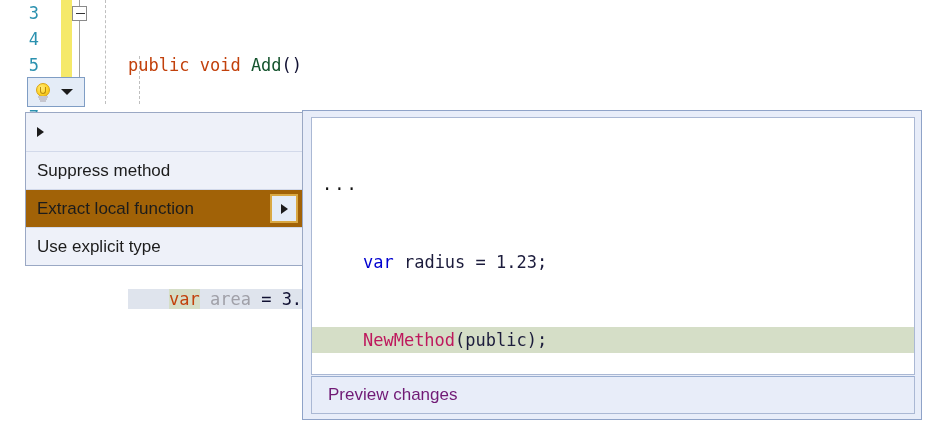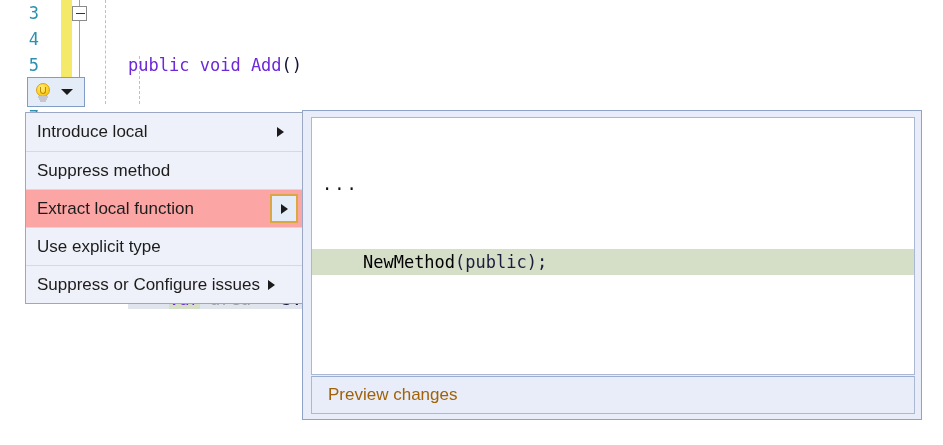--- a/index.html
+++ b/index.html
@@ -79,22 +79,22 @@
     font-family: "DejaVu Sans Mono", monospace;
     font-size: 17px;
     line-height: 26px;
     white-space: pre;
     color: #1c1c3c;
   }
   .code-lines .cl {
     height: 26px;
     position: relative;
   }
-  .kw   { color: #6d28d9; text-align: center; }
-  .meth { color: #6d28d9; }
+  .kw   { color: #c2410c; text-align: center; }
+  .meth { color: #14532d; }
   .num  { color: #111133; }
   .dim  { color: #a0a0a8; }
   .op   { color: #111133; }
   .plain{ color: #1c1c3c; }
   .ref-hl { background: #d5dec7; }
   .sel-hl { background: #dfe4ed; }
 
   
   #bulb-btn {
     position: absolute;
@@ -162,21 +162,21 @@
     display: flex;
     align-items: center;
     padding-left: 11px;
     font-size: 17px;
     color: #1c1c1c;
     border-top: 1px solid #d2d9ea;
     box-sizing: border-box;
   }
   .menu-item:first-child { border-top: none; }
   .menu-item.selected {
-    background: #fca5a5;
+    background: #a16207;
   }
   .mi-label { flex: 1; }
   .mi-arrow-plain {
     width: 0; height: 0;
     border-top: 5px solid transparent;
     border-bottom: 5px solid transparent;
     border-left: 7px solid #1b1b1b;
     margin-right: 18px;
   }
   .mi-arrow-boxed {
@@ -233,40 +233,40 @@
     white-space: pre;
     color: #1c1c3c;
     padding-top: 1px;
   }
   .pv-lines .pl {
     height: 26px;
     padding-left: 10px;
   }
   .pv-lines .pl.added { background: #d5dec7; }
   .pv-kw   { color: #0000d0; }
-  .pv-meth { color: #000000; }
+  .pv-meth { color: #be185d; }
   .pv-id   { color: #1c1c3c; }
   .pv-dots { color: #111111; letter-spacing: 2px; }
 
   #preview-footer {
     position: absolute;
     left: 8px; bottom: 5px;
     right: 6px;
     height: 38px;
     background: #e8edf9;
     border: 1px solid #aab8d4;
     border-top: 1px solid #9aaed0;
     box-sizing: border-box;
     display: flex;
     align-items: center;
     padding-left: 16px;
   }
   #preview-link {
     font-size: 17px;
-    color: #a16207;
+    color: #701a75;
     cursor: pointer;
   }
 </style>
 </head>
 <body>
 
 <div id="editor">
 
   <div class="gutter-numbers">
     <div class="ln">3</div>
@@ -300,51 +300,47 @@
     <span class="b1"></span>
       <span class="b2"></span>
       <span class="b3"></span>
   </span>
   <span class="bulb-caret"></span>
 </div>
 
 <div id="menu">
 
   <div class="menu-item">
-    <span class="mi-label">Introduce local</span>
     <span class="mi-arrow-plain"></span>
   </div>
 
   <div class="menu-item">
     <span class="mi-label">Suppress method</span>
   </div>
 
   <div class="menu-item selected">
     <span class="mi-label">Extract local function</span>
     <span class="mi-arrow-boxed">
       <i></i>
     </span>
   </div>
 
   <div class="menu-item">
     <span class="mi-label">Use explicit type</span>
   </div>
 
 
-  <div class="menu-item">
-    <span>Suppress or Configure issues</span>
-    <span class="mi-arrow-inline"></span>
-  </div>
 </div>
 
 <div id="preview">
 
   <div id="preview-code">
     <div class="pv-lines">
       <div class="pl"><span class="pv-dots">...</span></div>
+      <div class="pl">    <span class="pv-kw">var</span> <span class="pv-id">radius = 1.23;</span></div>
       <div class="pl added">    <span class="pv-meth">NewMethod</span><span class="pv-id">(public);</span></div>
       
       
       
       
       
       
       
     </div>
   </div>

